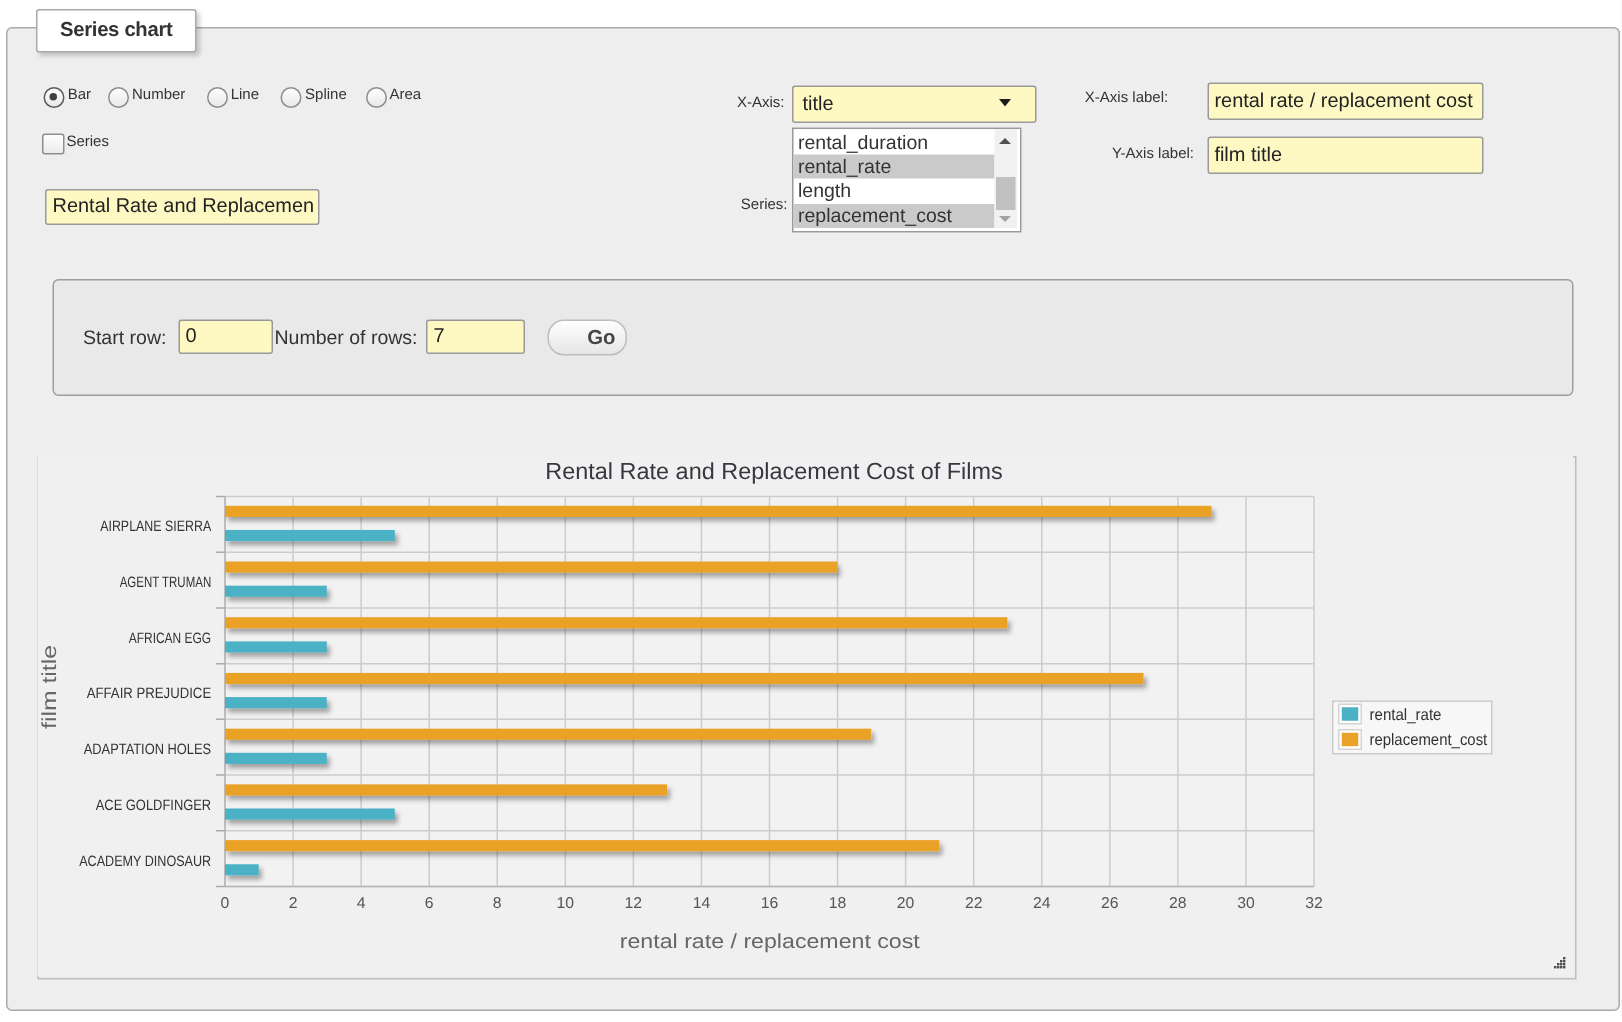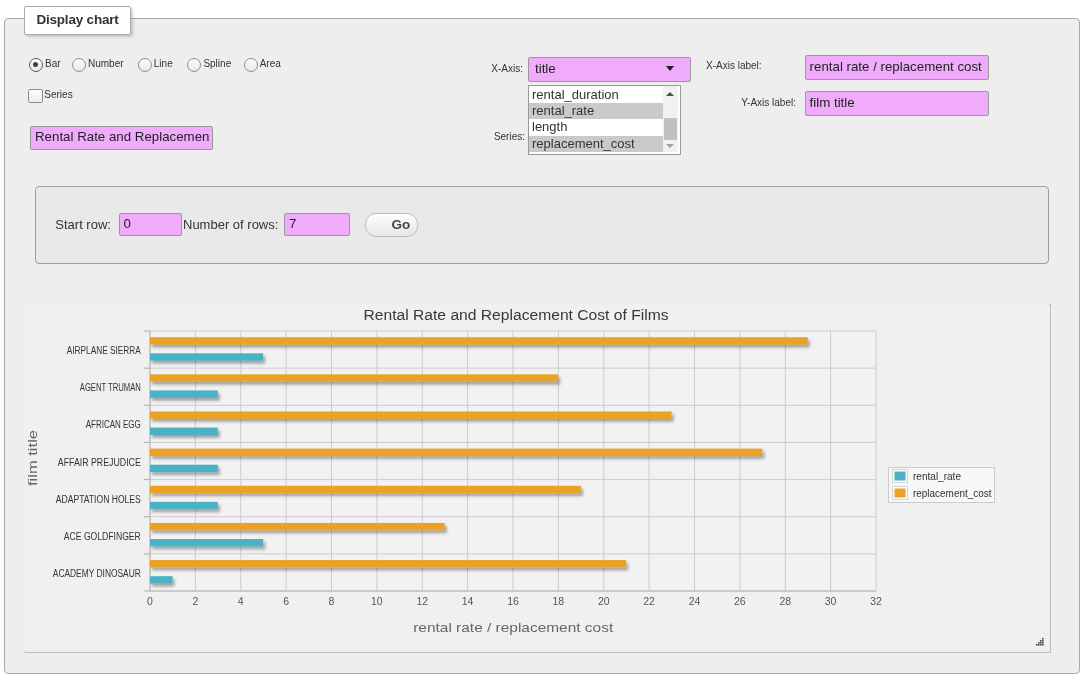--- a/index.html
+++ b/index.html
@@ -1,31 +1,31 @@
 <!DOCTYPE html>
 <html><head><meta charset="utf-8"><title>Display chart</title>
 <style>
 html,body { margin:0; padding:0; }
 body { width:1081px; height:681px; background:#fff; font-family:"Liberation Sans",sans-serif; position:relative; overflow:hidden; }
 .abs { position:absolute; }
 .lbl { position:absolute; font-size:10px; color:#333; white-space:nowrap; }
 .sm  { position:absolute; font-size:13px; color:#333; white-space:nowrap; }
-.inp { position:absolute; background:#f0abfc; border:1px solid #999; border-radius:2px;
+.inp { position:absolute; background:#fef9c3; border:1px solid #999; border-radius:2px;
        font-size:13.3px; color:#222; padding-left:4px; overflow:hidden; white-space:nowrap; }
 .radio { position:absolute; width:12px; height:12px; border-radius:50%;
          border:1px solid #8e8e8e; background:linear-gradient(#fefefe,#e8e8e8); }
 .radio.on { border-color:#5c5c5c; }
 .radio.on::after { content:""; position:absolute; left:2.5px; top:2.5px; width:5px; height:5px;
                    border-radius:50%; background:#3f3f3f; }
 .cb { position:absolute; width:12.5px; height:12.5px; border:1px solid #8e8e8e; border-radius:2px;
       background:linear-gradient(#fdfdfd,#ececec); }
 </style></head>
 <body>
 <div class="abs" style="left:4px;top:18px;width:1074px;height:654px;background:#eeeeee;border:1px solid #a9a9a9;border-radius:4px;"></div>
-<div class="abs" style="left:24px;top:6px;width:105px;height:27px;background:#fff;border:1px solid #a9a9a9;border-radius:2px;box-shadow:2px 2px 3px rgba(0,0,0,0.18);font-size:13.5px;font-weight:bold;color:#333;text-align:center;line-height:25px;letter-spacing:-0.2px;">Display chart</div>
+<div class="abs" style="left:24px;top:6px;width:105px;height:27px;background:#fff;border:1px solid #a9a9a9;border-radius:2px;box-shadow:2px 2px 3px rgba(0,0,0,0.18);font-size:13.5px;font-weight:bold;color:#333;text-align:center;line-height:25px;letter-spacing:-0.2px;">Series chart</div>
 
 <div class="radio on" style="left:29px;top:58.3px;"></div>
 <div class="lbl" style="left:45.1px;top:57.5px;">Bar</div>
 <div class="radio" style="left:72px;top:58.3px;"></div>
 <div class="lbl" style="left:88px;top:57.5px;">Number</div>
 <div class="radio" style="left:137.7px;top:58.3px;"></div>
 <div class="lbl" style="left:153.8px;top:57.5px;">Line</div>
 <div class="radio" style="left:187.3px;top:58.3px;"></div>
 <div class="lbl" style="left:203.4px;top:57.5px;">Spline</div>
 <div class="radio" style="left:243.7px;top:58.3px;"></div>
@@ -33,21 +33,21 @@
 
 <div class="cb" style="left:28px;top:88.5px;"></div>
 <div class="lbl" style="left:44.3px;top:89px;">Series</div>
 
 <div class="inp" style="left:30px;top:126px;width:177px;height:22px;line-height:20px;">Rental Rate and Replacemen</div>
 
 <div class="lbl" style="left:440px;top:62.5px;width:83px;text-align:right;">X-Axis:</div>
 <div class="inp" style="left:528px;top:57px;width:155px;height:23px;line-height:21px;padding-left:6px;">title</div>
 <div class="abs" style="left:665.5px;top:66px;width:0;height:0;border-left:4.5px solid transparent;border-right:4.5px solid transparent;border-top:5px solid #1c1c1c;"></div>
 
-<div class="lbl" style="left:706px;top:60px;width:90px;text-align:left;">X-Axis label:</div>
+<div class="lbl" style="left:706px;top:60px;width:90px;text-align:center;">X-Axis label:</div>
 <div class="inp" style="left:804.6px;top:54.5px;width:178px;height:23px;line-height:21px;">rental rate / replacement cost</div>
 
 <div class="abs" style="left:527.8px;top:84.6px;width:151px;height:68px;background:#fff;border:1px solid #999;"></div>
 <div class="sm" style="left:532px;top:86.5px;line-height:16.3px;">rental_duration</div>
 <div class="abs" style="left:528.8px;top:102.9px;width:134px;height:16.3px;background:#cacaca;"></div>
 <div class="sm" style="left:532px;top:102.9px;line-height:16.3px;">rental_rate</div>
 <div class="sm" style="left:532px;top:119.2px;line-height:16.3px;">length</div>
 <div class="abs" style="left:528.8px;top:135.5px;width:134px;height:16.3px;background:#cacaca;"></div>
 <div class="sm" style="left:532px;top:135.5px;line-height:16.3px;">replacement_cost</div>
 <div class="abs" style="left:662.8px;top:85.6px;width:15px;height:66px;background:#f1f1f1;"></div>

